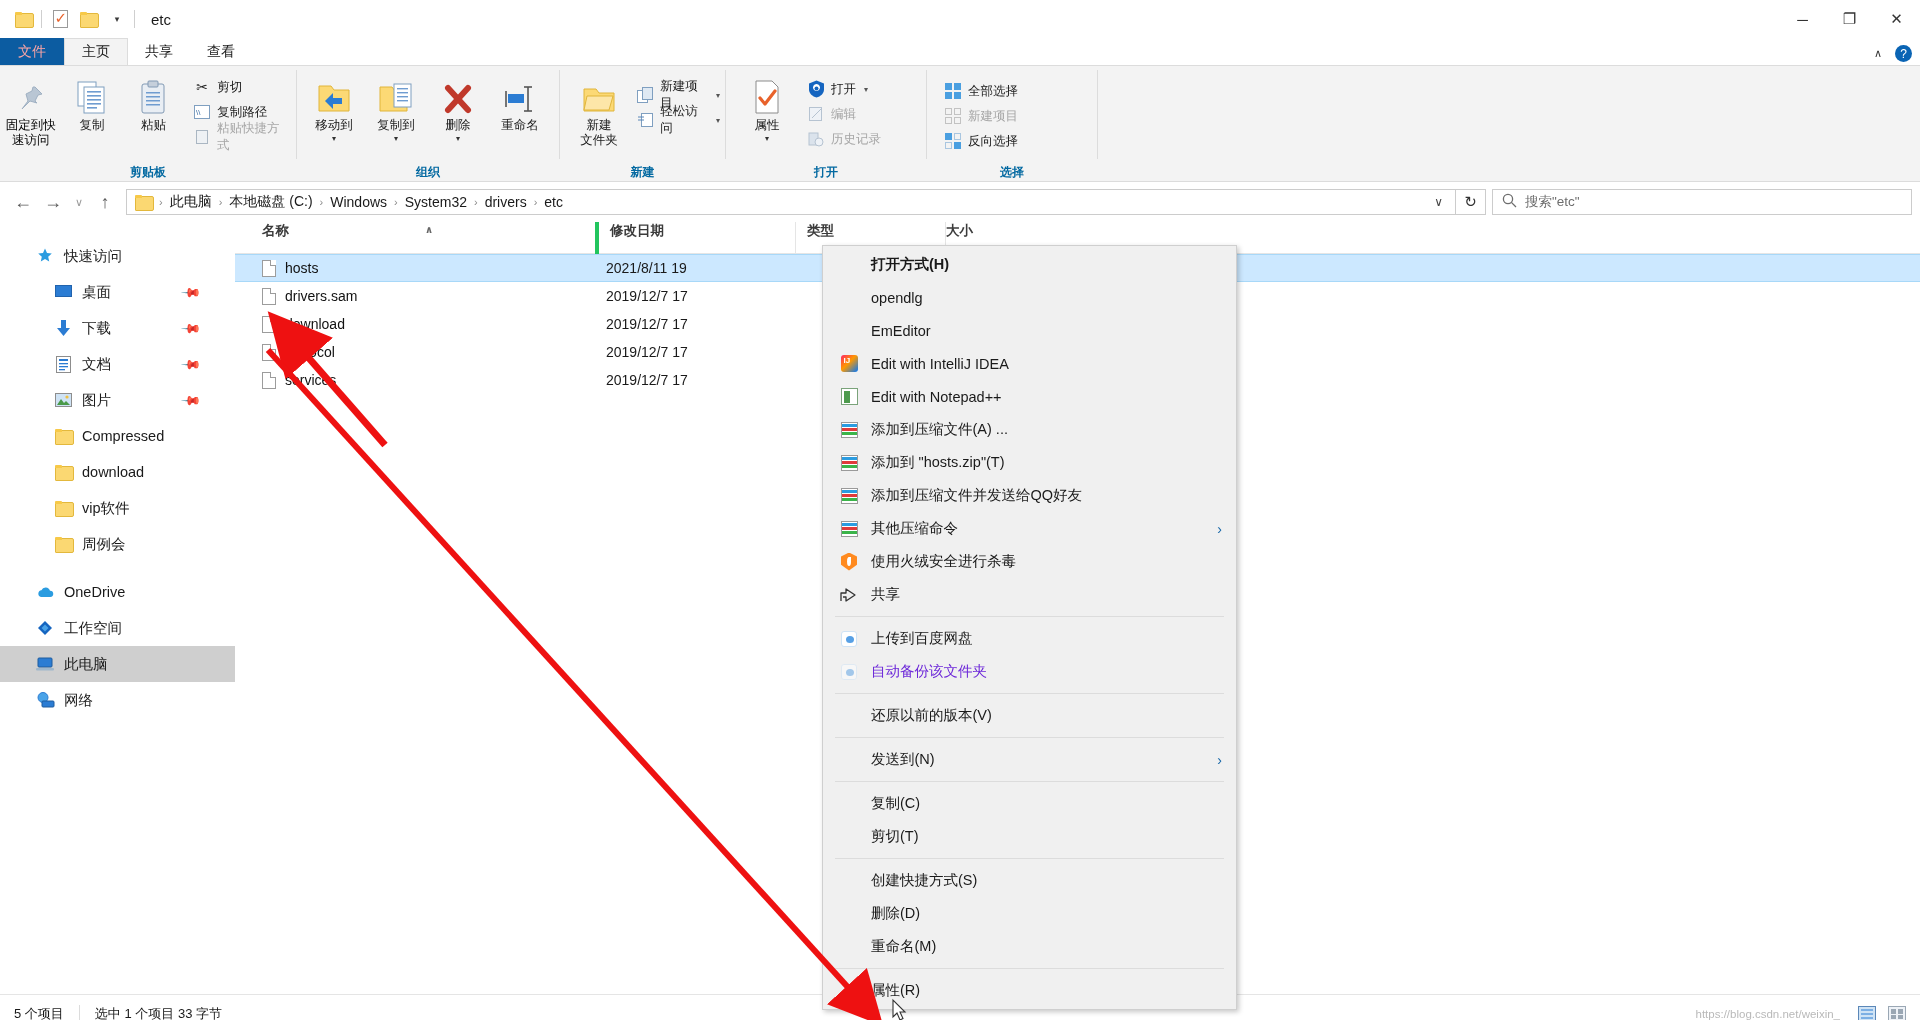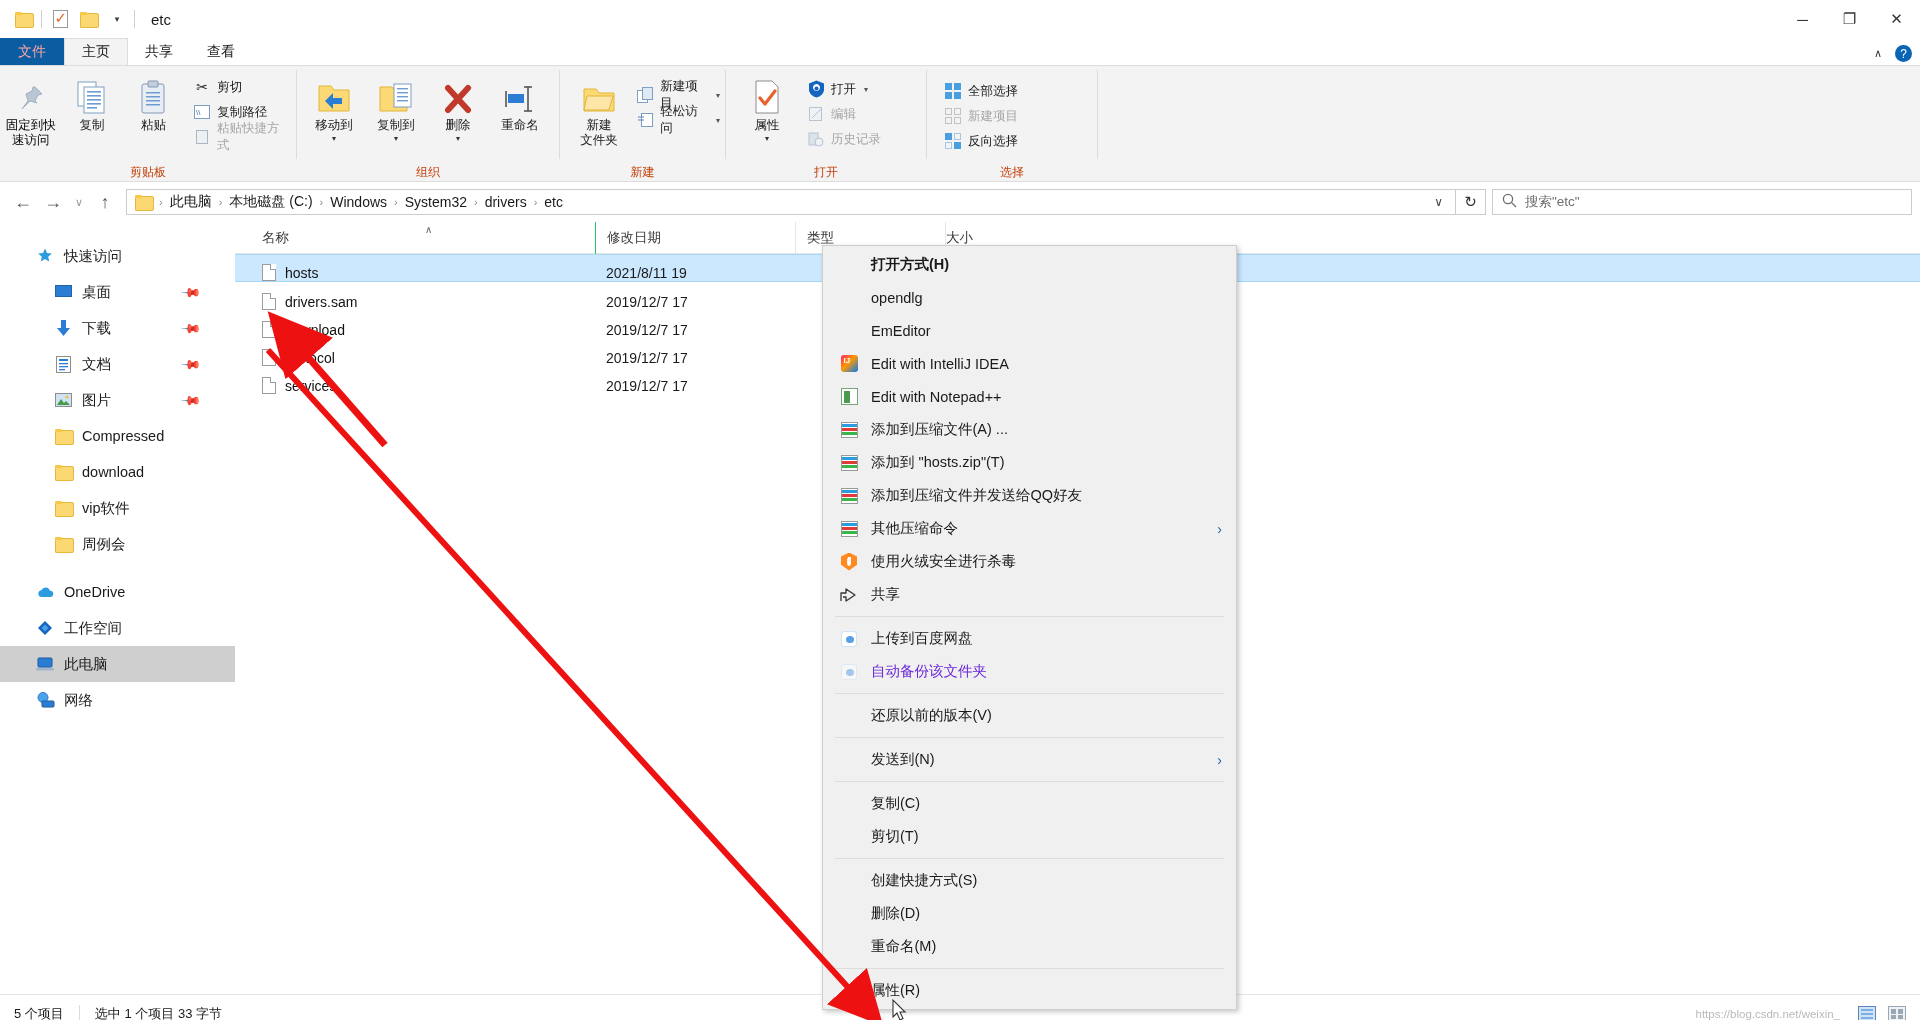--- a/index.html
+++ b/index.html
@@ -52,22 +52,22 @@
   .help-ico {
     width: 17px; height: 17px; border-radius: 50%; background: #0a64b4; color: #fff;
     font-size: 12px; display: flex; align-items: center; justify-content: center;
   }
 
   
   .ribbon { height: 117px; background: #f3f3f3; border-bottom: 1px solid #dcdcdc;
     border-top: 1px solid #dcdcdc; display: flex; position: relative; }
   .rgroup { display: flex; flex-direction: column; height: 116px; position: relative; }
   .rgroup-body { flex: 1; display: flex; align-items: flex-start; padding-top: 5px; }
-  .rgroup-label { height: 19px; font-size: 12px; color: #c2410c; text-align: center;
-    display: flex; align-items: center; justify-content: center; }
+  .rgroup-label { height: 19px; font-size: 12px; color: #0369a1; text-align: center;
+    display: flex; align-items: center; justify-content: center; font-weight: bold; }
   .rgroup-sep { width: 1px; background: #dcdcdc; margin-top: 4px; margin-bottom: 22px; }
   .big-btn { width: 62px; display: flex; flex-direction: column; align-items: center;
     padding-top: 6px; cursor: default; }
   .big-btn .bi { height: 38px; display: flex; align-items: flex-end; justify-content: center; }
   .big-btn .bl { font-size: 12.5px; color: #1a1a1a; text-align: center; line-height: 15px; margin-top: 3px; }
   .big-btn.dis .bl { color: #000000; }
   .small-col { display: flex; flex-direction: column; padding-top: 4px; gap: 1px; }
   .small-btn { display: flex; align-items: center; gap: 6px; height: 24px; padding: 0 5px;
     font-size: 12.5px; color: #1a1a1a; }
   .small-btn.dis { color: #a6a6a6; }
@@ -100,28 +100,28 @@
   .nav-item .ni { width: 22px; display: flex; align-items: center; justify-content: center;
     margin-right: 8px; font-size: 15px; }
   .nav-item.root { padding-left: 34px; }
   .nav-item.child { padding-left: 52px; }
   .nav-item.sel { background: #cfcfcf; }
   .pin { position: absolute; right: 36px; color: #8d8d8d; font-size: 13px; transform: rotate(45deg); }
 
   .filepane { flex: 1; position: relative; background: #fff; }
   .colhdr { height: 32px; display: flex; align-items: center; border-bottom: 1px solid #e5e5e5;
     background: #fff; position: relative; }
-  .colhdr .ch { font-size: 13.5px; color: #3b3b3b; display: flex; align-items: center; height: 32px; }
+  .colhdr .ch { font-size: 13.5px; color: #3b3b3b; display: flex; align-items: flex-start; height: 32px; font-weight: bold; }
   .ch-name { width: 360px; padding-left: 27px; position: relative; }
   .ch-sortcar { position: absolute; left: 190px; top: 2px; font-size: 10px; color: #666; }
-  .ch-date { width: 200px; padding-left: 11px; border-left: 1px solid #22c55e; }
+  .ch-date { width: 200px; padding-left: 11px; border-left: 4px solid #22c55e; }
   .ch-type { width: 150px; padding-left: 11px; border-left: 1px solid #e5e5e5; }
   .ch-size { width: 130px; border-left: 1px solid #e5e5e5; }
 
-  .frow { height: 28px; display: flex; align-items: flex-end; font-size: 14px; color: #111; }
+  .frow { height: 28px; display: flex; align-items: center; font-size: 14px; color: #111; }
   .frow.sel { background: #cce8ff; border-top: 1px solid #a8d8f8; border-bottom: 1px solid #a8d8f8; }
   .fname { width: 360px; display: flex; align-items: center; padding-left: 27px; gap: 9px; }
   .fdate { width: 200px; padding-left: 11px; color: #1a1a1a; }
   .ftype { width: 150px; padding-left: 11px; color: #1a1a1a; }
   .fsize { width: 130px; padding-left: 11px; text-align: right; color: #1a1a1a; }
   .fileico { width: 14px; height: 17px; background: #fff; border: 1px solid #9c9c9c; position: relative; }
   .fileico:after { content: ""; position: absolute; right: -1px; top: -1px; width: 5px; height: 5px;
     background: #fff; border-left: 1px solid #9c9c9c; border-bottom: 1px solid #9c9c9c; }
 
   

